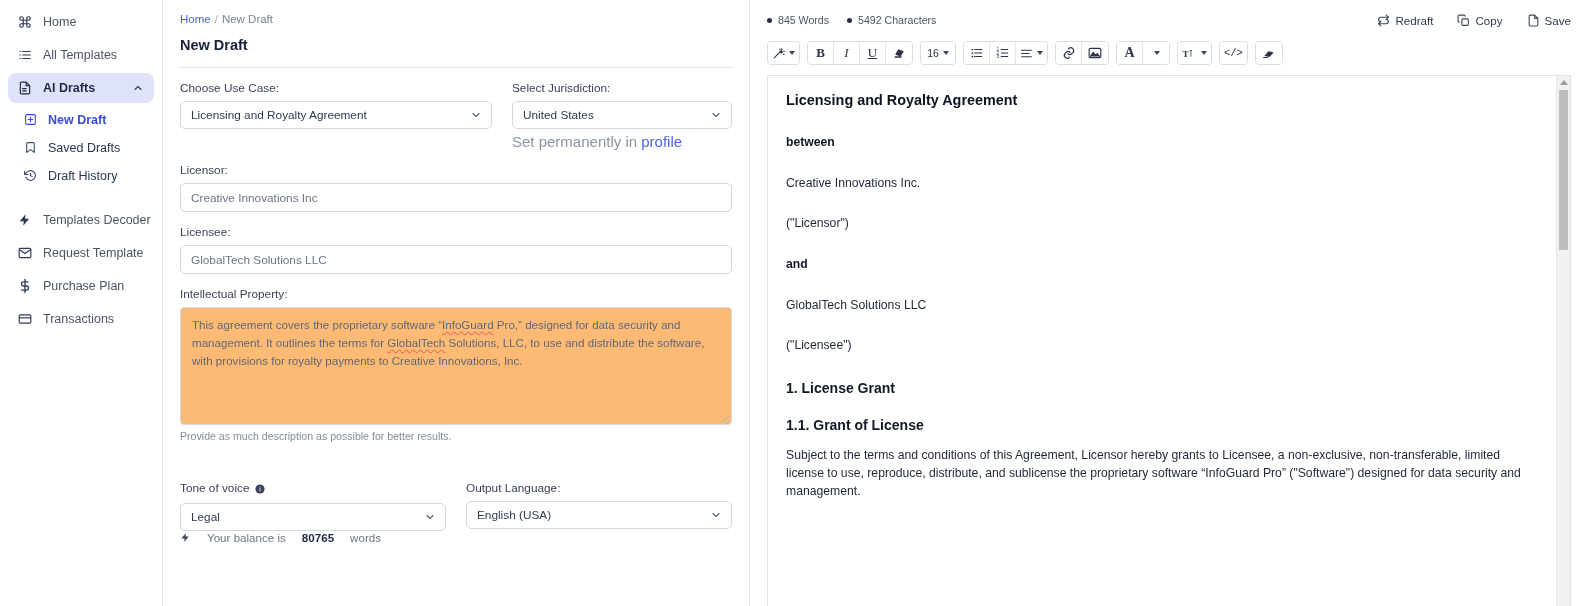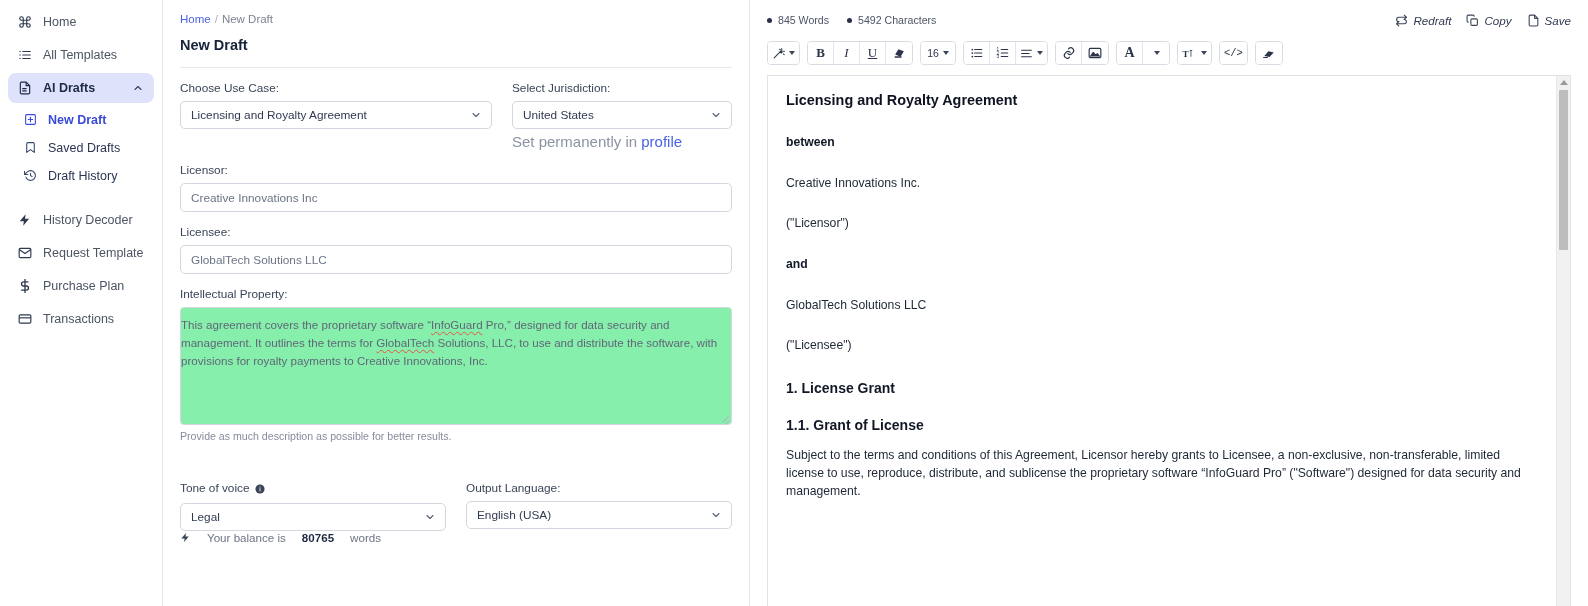--- a/index.html
+++ b/index.html
@@ -123,24 +123,24 @@
     height: 29px;
   }
   .hint {
     font-size: 15px; color: #8b93a2; margin-top: 4px;
   }
   .hint a { color: #4b63e0; text-decoration: none; }
   .ta-wrap { position: relative; }
   .ta {
     width: 100%; height: 118px;
     border: 1px solid #d3d8e0; border-radius: 4px;
-    padding: 8px 0;
+    padding: 8px 11px;
     font-size: 11.6px; line-height: 1.55;
     color: #5f6877;
-    background: #86efac;
+    background: #fdba74;
     overflow: hidden;
     cursor: text;
   }
   .ta .sp {
     text-decoration: underline;
     text-decoration-style: wavy;
     text-decoration-color: #e8554a;
     text-decoration-thickness: 1px;
     text-underline-offset: 2px;
   }
@@ -178,21 +178,21 @@
   }
   .counts { display: flex; gap: 18px; }
   .cnt {
     display: flex; align-items: center; gap: 6px;
     font-size: 10.6px; color: #4c5566;
   }
   .cnt .dot {
     width: 5px; height: 5px; border-radius: 50%;
     background: #28304a; display: inline-block;
   }
-  .acts { margin-left: auto; display: flex; gap: 15px; font-style: italic; }
+  .acts { margin-left: auto; display: flex; gap: 24px; }
   .act {
     display: flex; align-items: center; gap: 5px;
     font-size: 11.6px; color: #2f3a50; cursor: pointer;
   }
   .act .ico { display: flex; color: #3b4558; }
 
   .toolbar {
     display: flex; align-items: center; gap: 0;
     margin: 14px 17px 0 17px;
     flex-wrap: nowrap;
@@ -350,21 +350,21 @@
     </div>
 
     <div class="nav-gap"></div>
 
     <div class="nav-item">
       <span class="ico">
         <svg width="14" height="14" viewBox="0 0 24 24" fill="currentColor" stroke="none">
             <polygon points="13 2 3 14 10 14 9 22 19 10 12 10"></polygon>
           </svg>
       </span>
-      <span>History Decoder</span>
+      <span>Templates Decoder</span>
     </div>
 
     <div class="nav-item">
       <span class="ico">
         <svg width="14" height="14" viewBox="0 0 24 24" fill="none" stroke="currentColor" stroke-width="2" stroke-linejoin="round">
             <rect x="2" y="4" width="20" height="16" rx="2"></rect>
             <polyline points="2 6 12 13 22 6"></polyline>
           </svg>
       </span>
       <span>Request Template</span>

